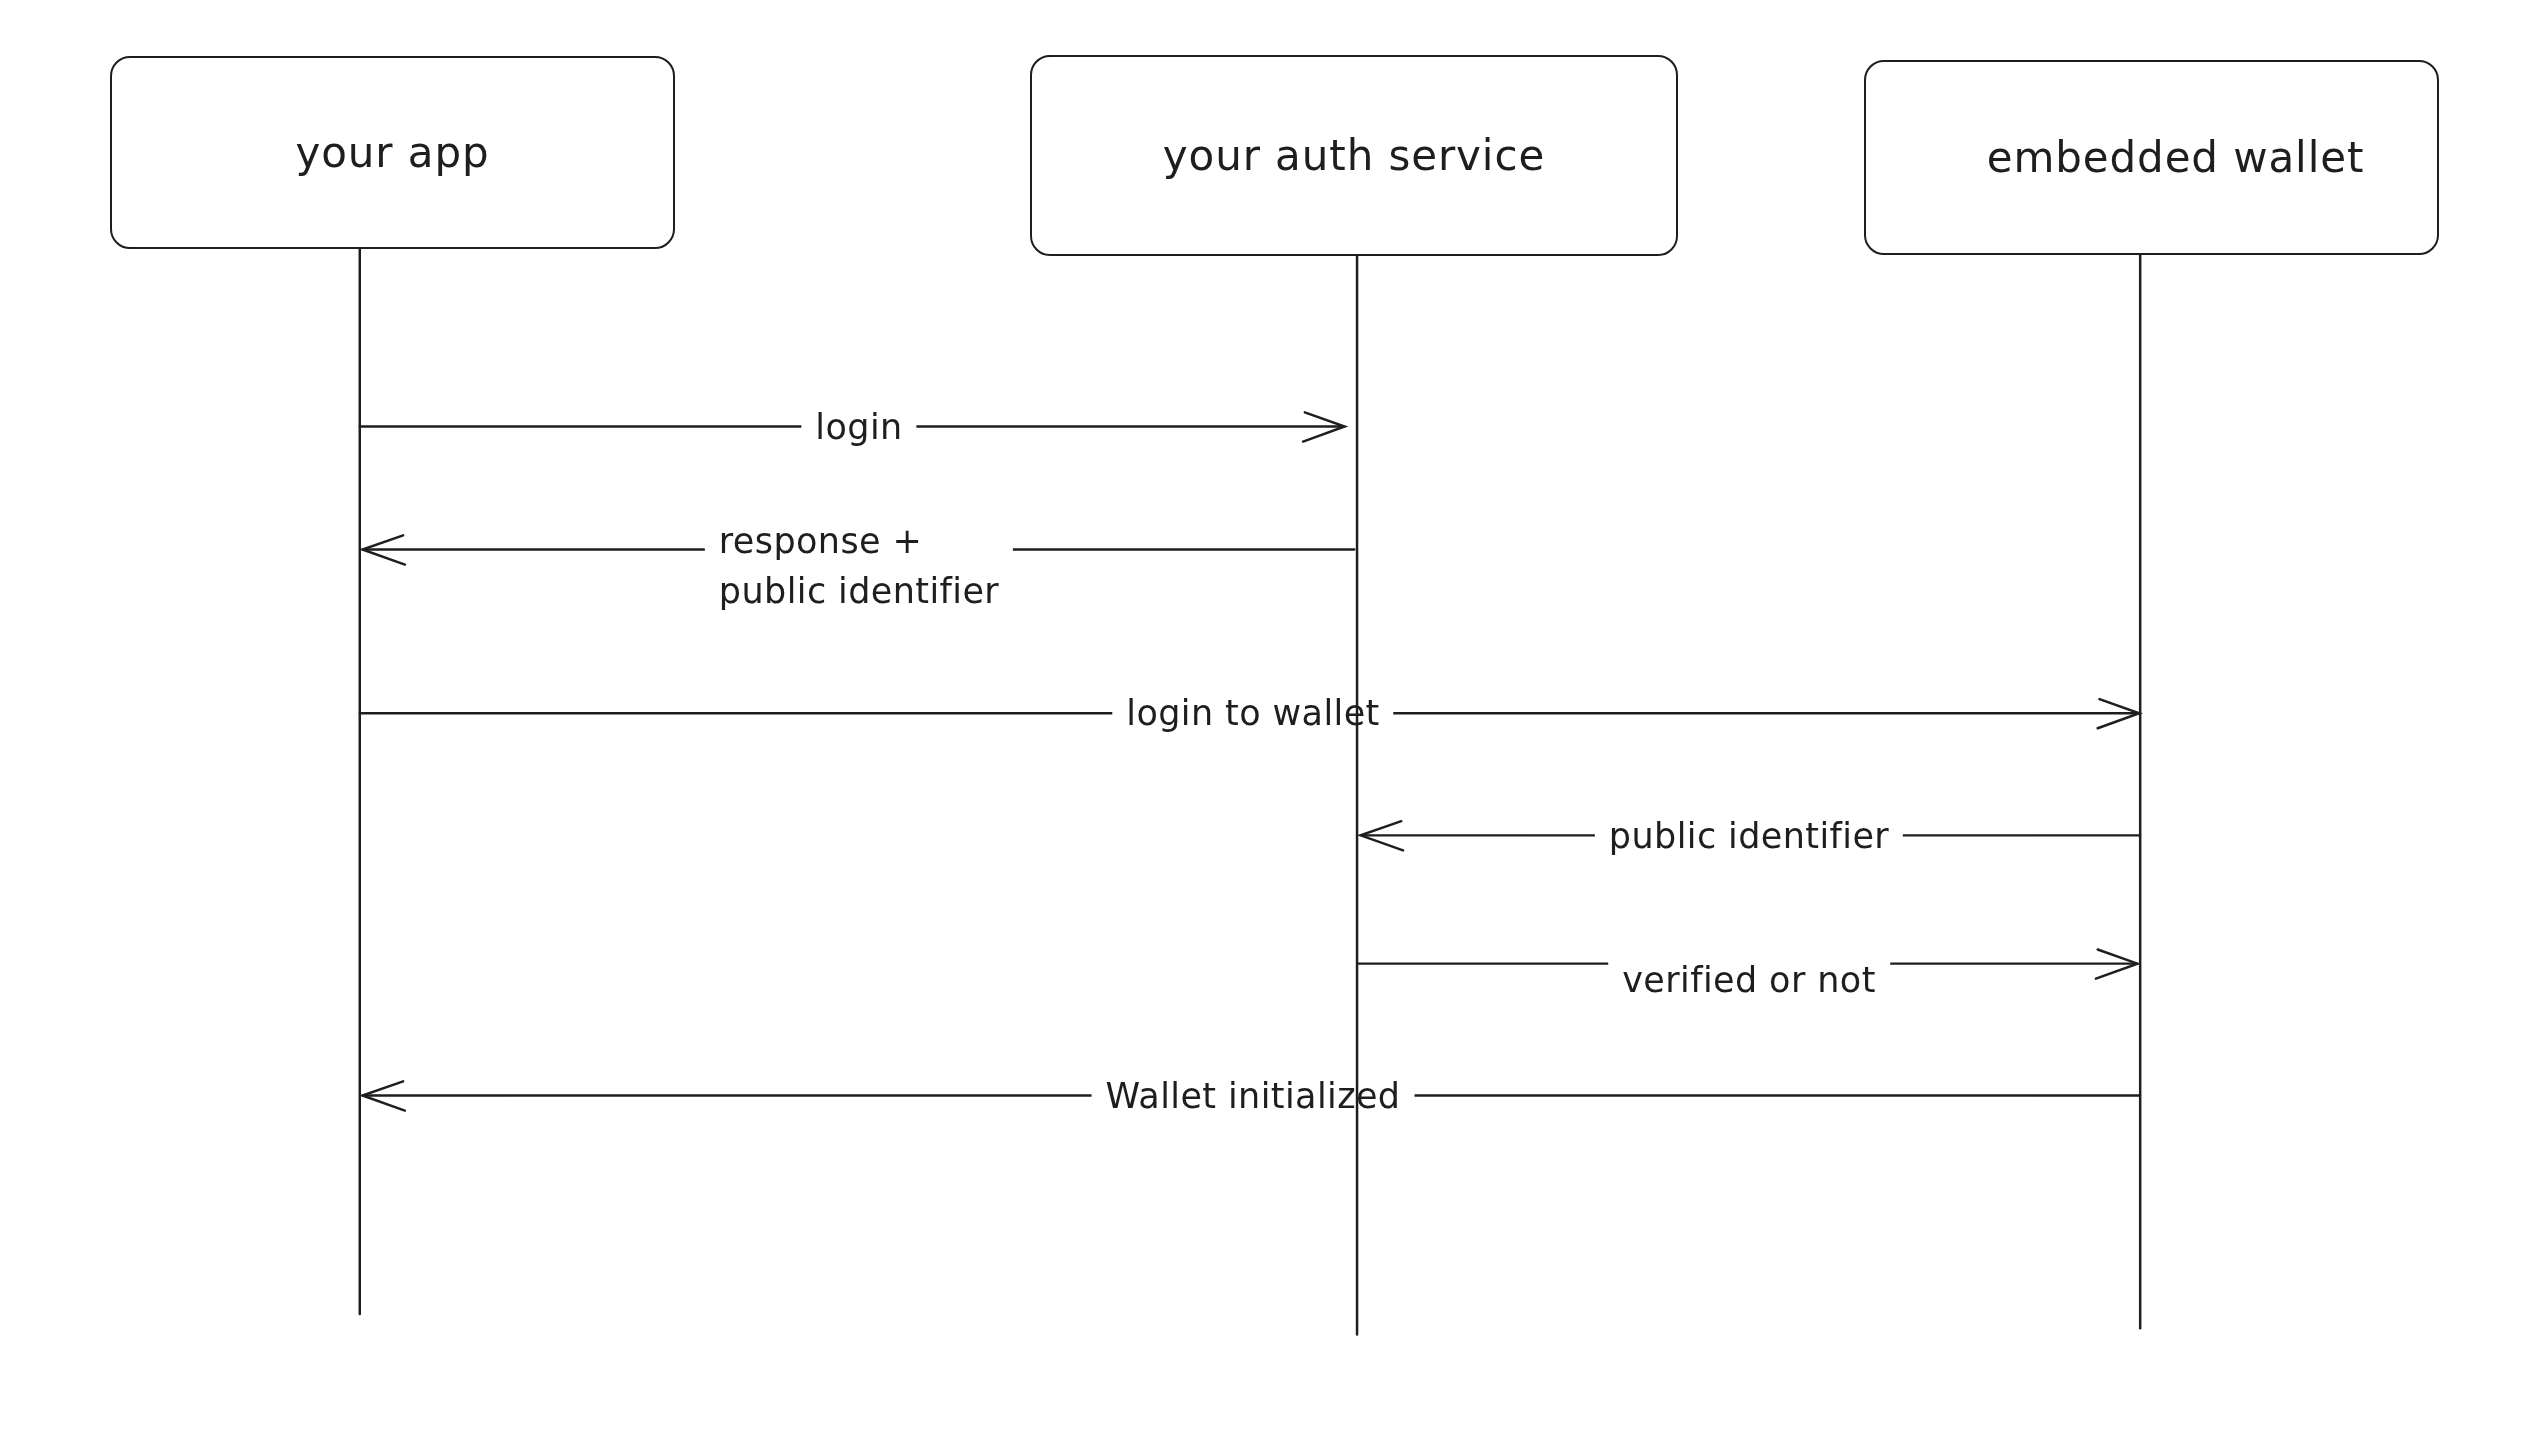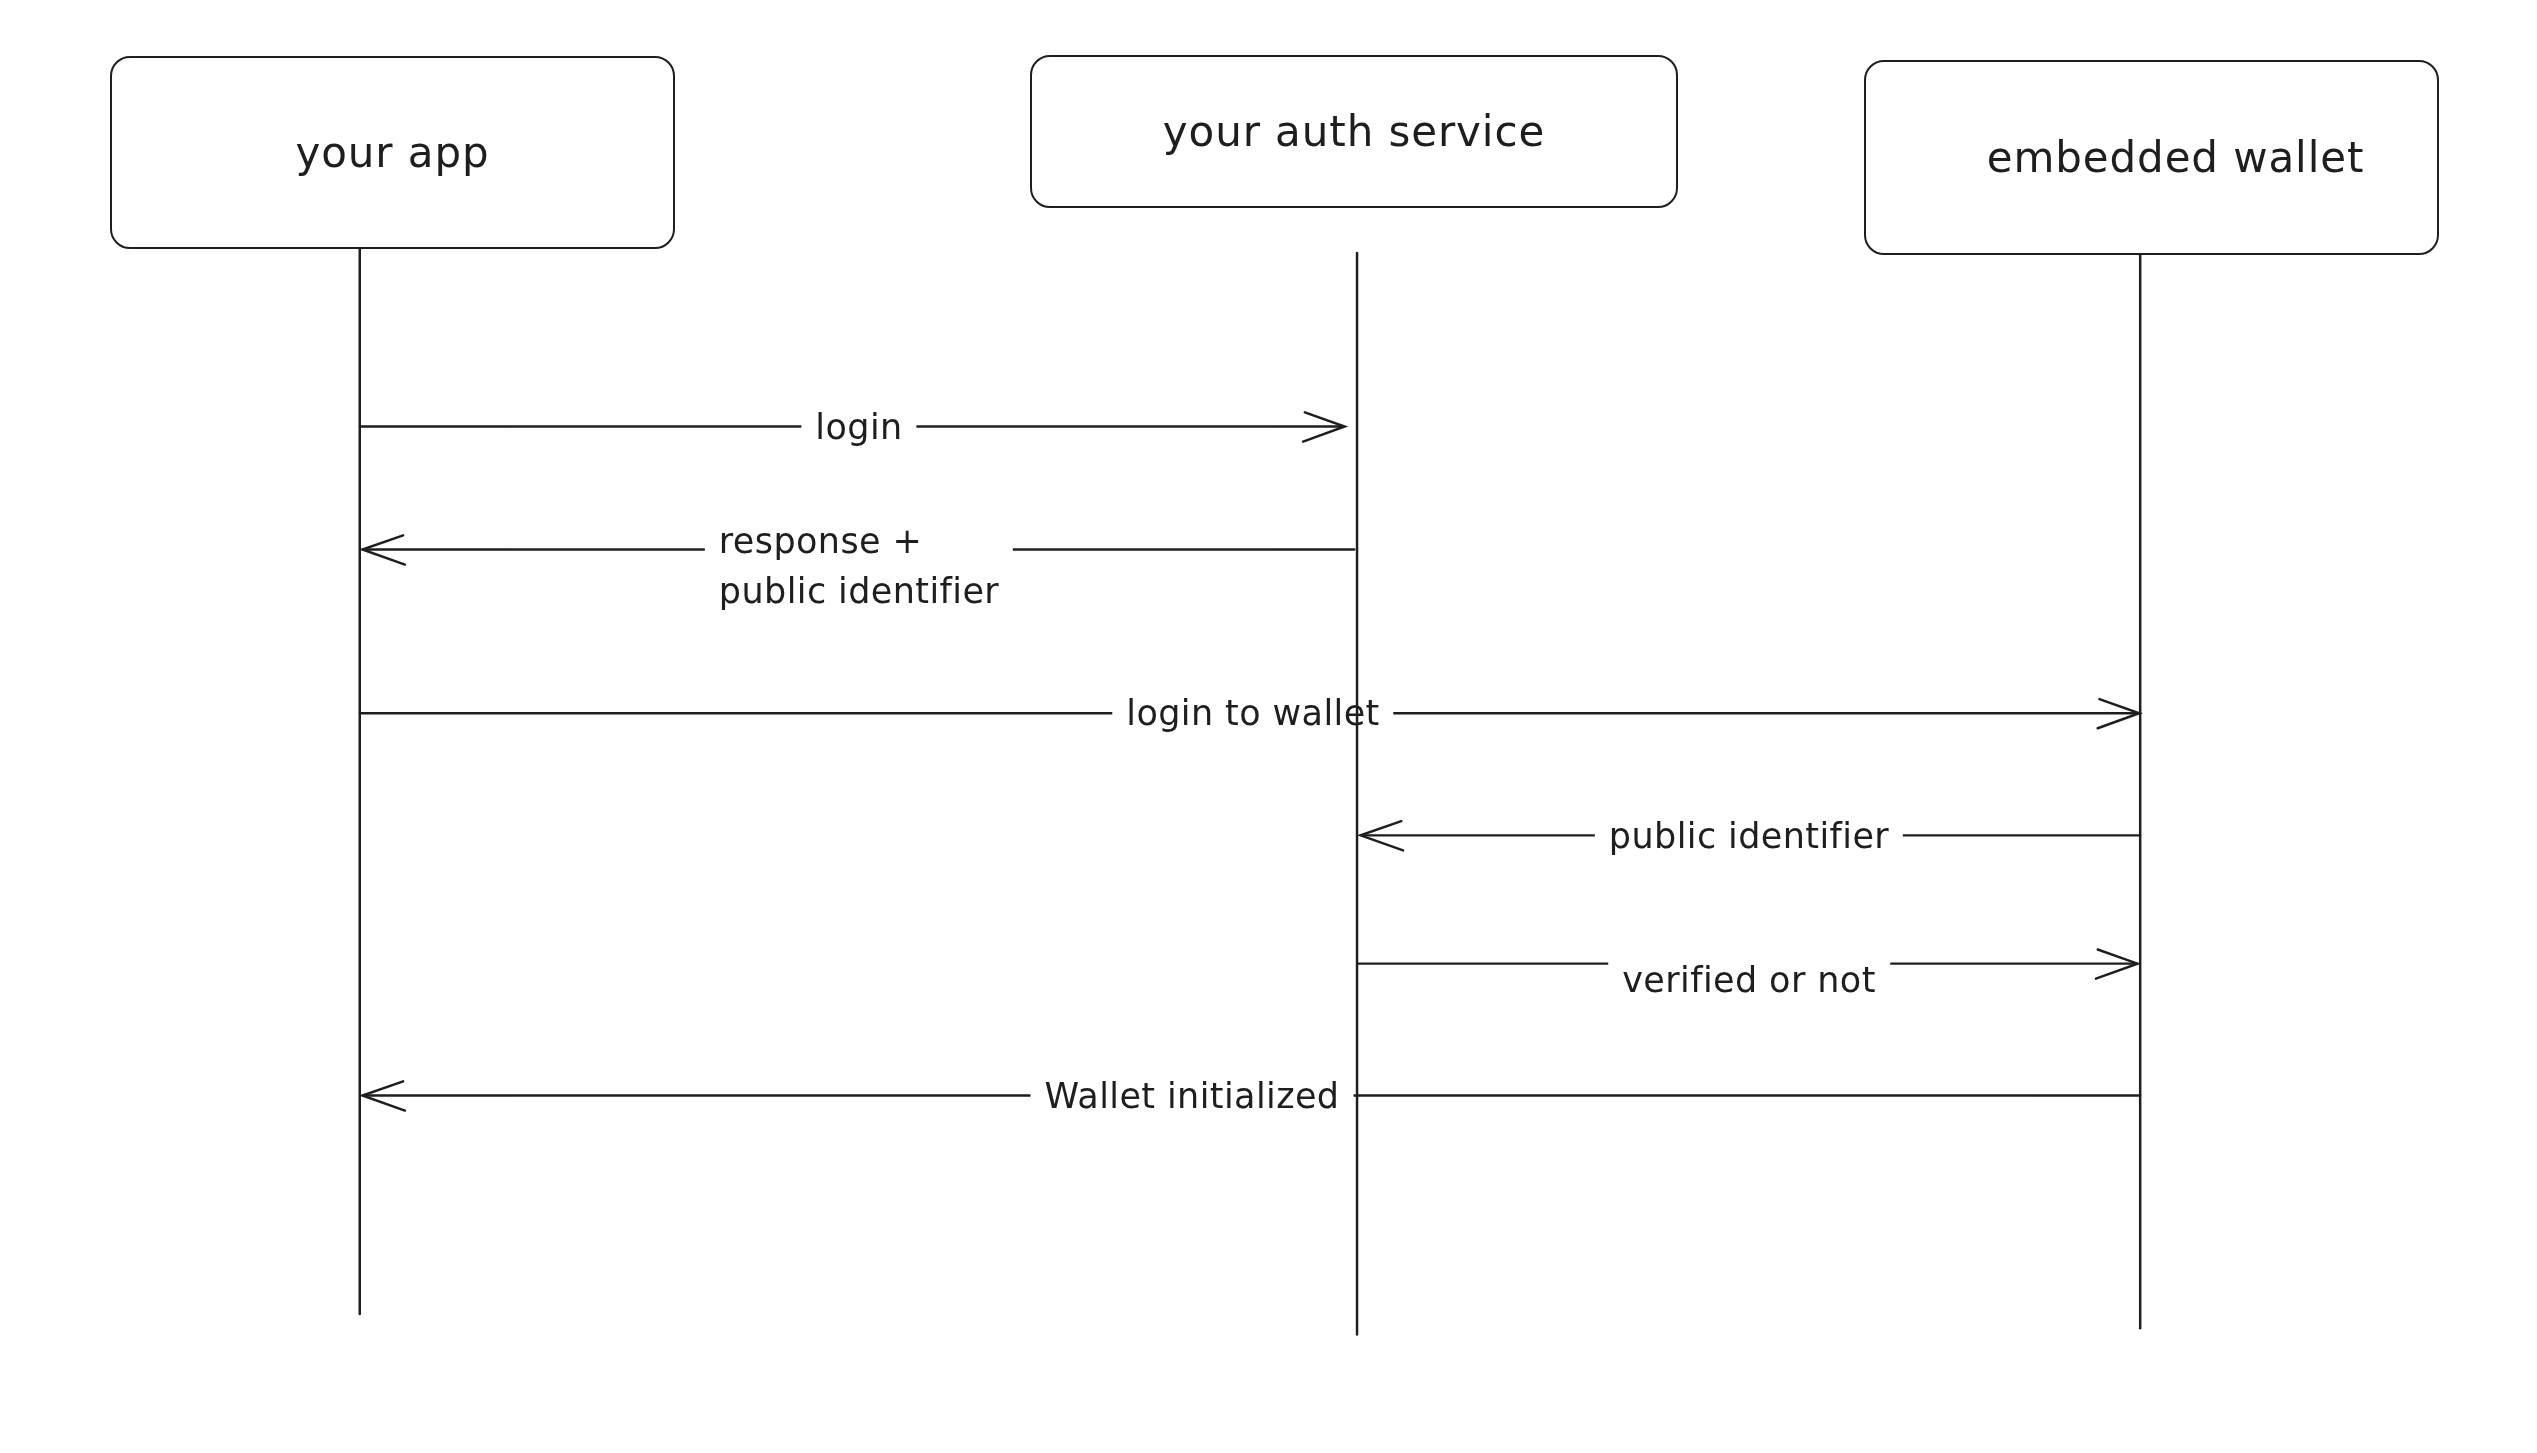--- a/index.html
+++ b/index.html
@@ -62,41 +62,41 @@
   <div class="msg-label" style="left:859px;top:427px;">login</div>
 
   <div class="msg-label" style="left:859px;top:549px;margin-top:17px;">
     <div>response +</div>
     <div>public identifier</div>
   </div>
 
   <div class="msg-label" style="left:1253px;top:713px;">login to wallet</div>
   <div class="msg-label" style="left:1749px;top:836px;">public identifier</div>
   <div class="msg-label" style="left:1749px;top:964px;margin-top:16px;">verified or not</div>
-  <div class="msg-label" style="left:1192px;top:1096px;">Wallet initialized</div>
+  <div class="msg-label" style="left:1253px;top:1096px;">Wallet initialized</div>
 
   <svg class="layer z3" viewBox="0 0 2867 1642">
     <g stroke="currentColor" stroke-width="2.8" stroke-linecap="round" fill="none">
       <path d="M 406 280 V 1485"></path>
       <path d="M 1533 286 V 1508"></path>
       <path d="M 2418 288 V 1501"></path>
 
       <path d="M 1474 466 L 1519 482 L 1472 499"></path>
       <path d="M 455 605 L 409 621 L 457 638"></path>
       <path d="M 2372 790 L 2417 806 L 2370 823"></path>
       <path d="M 1583 928 L 1537 944 L 1585 961"></path>
       <path d="M 2370 1073 L 2415 1089 L 2368 1106"></path>
       <path d="M 455 1222 L 409 1238 L 457 1255"></path>
     </g>
   </svg>
 
   <div class="actor-box" style="left:110px;top:56px;width:565px;height:193px;">
     <span>your app</span>
   </div>
-  <div class="actor-box" style="left:1030px;top:55px;width:648px;height:153px;">
+  <div class="actor-box" style="left:1030px;top:55px;width:648px;height:201px;">
     <span>your auth service</span>
   </div>
   <div class="actor-box" style="left:1864px;top:60px;width:575px;height:195px;padding-left:48px;">
     <span>embedded wallet</span>
   </div>
 
 </div>
 
 
 </body></html>

